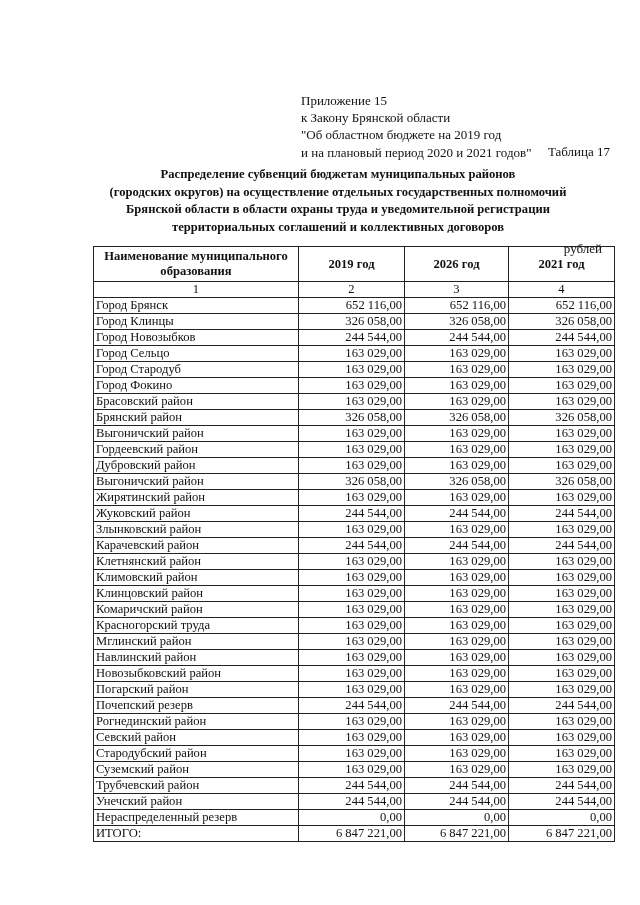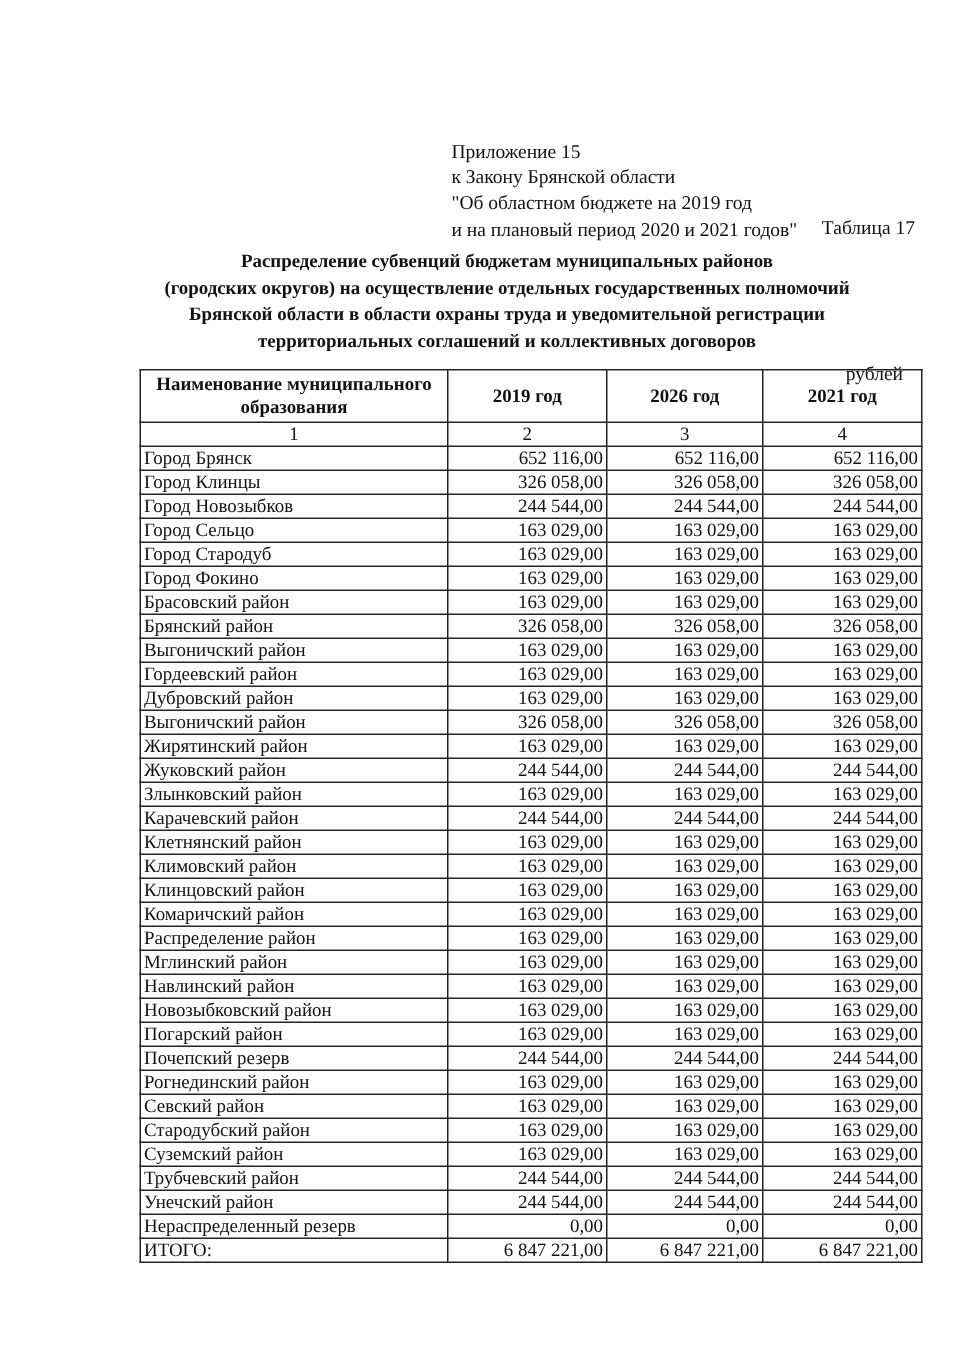--- a/index.html
+++ b/index.html
@@ -179,21 +179,21 @@
         <td class="num">163 029,00</td>
         <td class="num">163 029,00</td>
       </tr>
       <tr>
         <td>Комаричский район</td>
         <td class="num">163 029,00</td>
         <td class="num">163 029,00</td>
         <td class="num">163 029,00</td>
       </tr>
       <tr>
-        <td>Распределение район</td>
+        <td>Красногорский труда</td>
         <td class="num">163 029,00</td>
         <td class="num">163 029,00</td>
         <td class="num">163 029,00</td>
       </tr>
       <tr>
         <td>Мглинский район</td>
         <td class="num">163 029,00</td>
         <td class="num">163 029,00</td>
         <td class="num">163 029,00</td>
       </tr>

